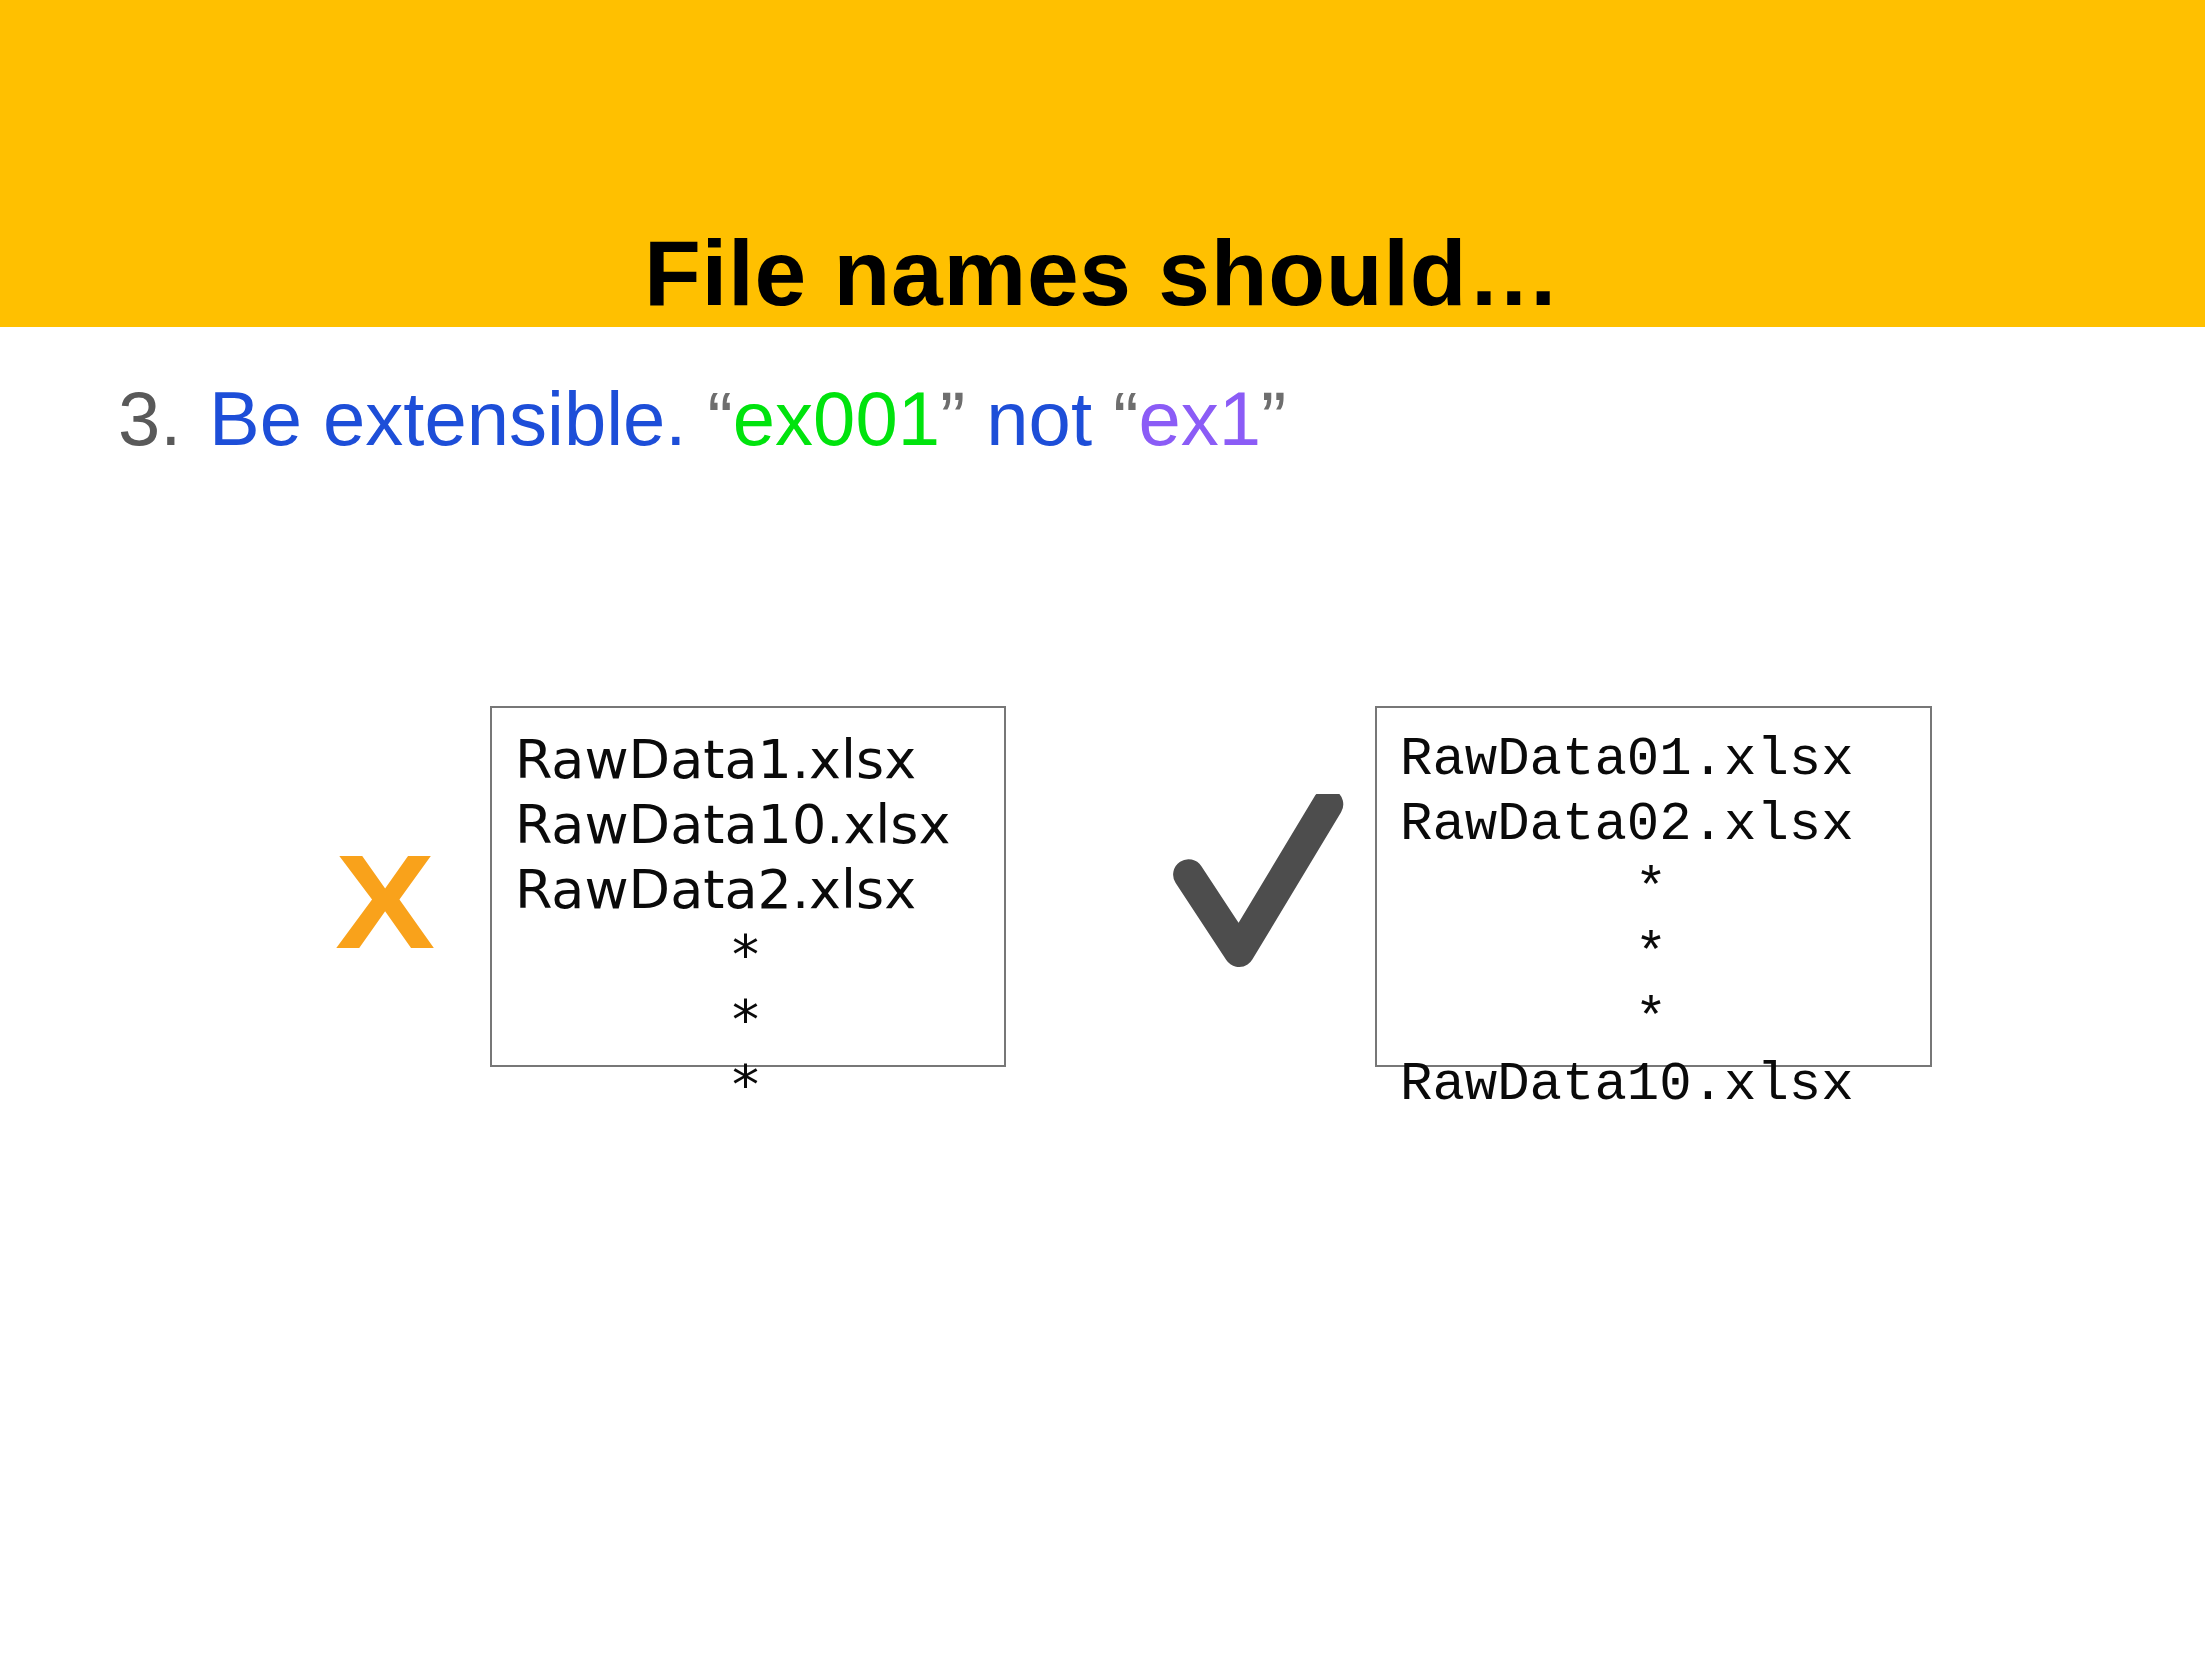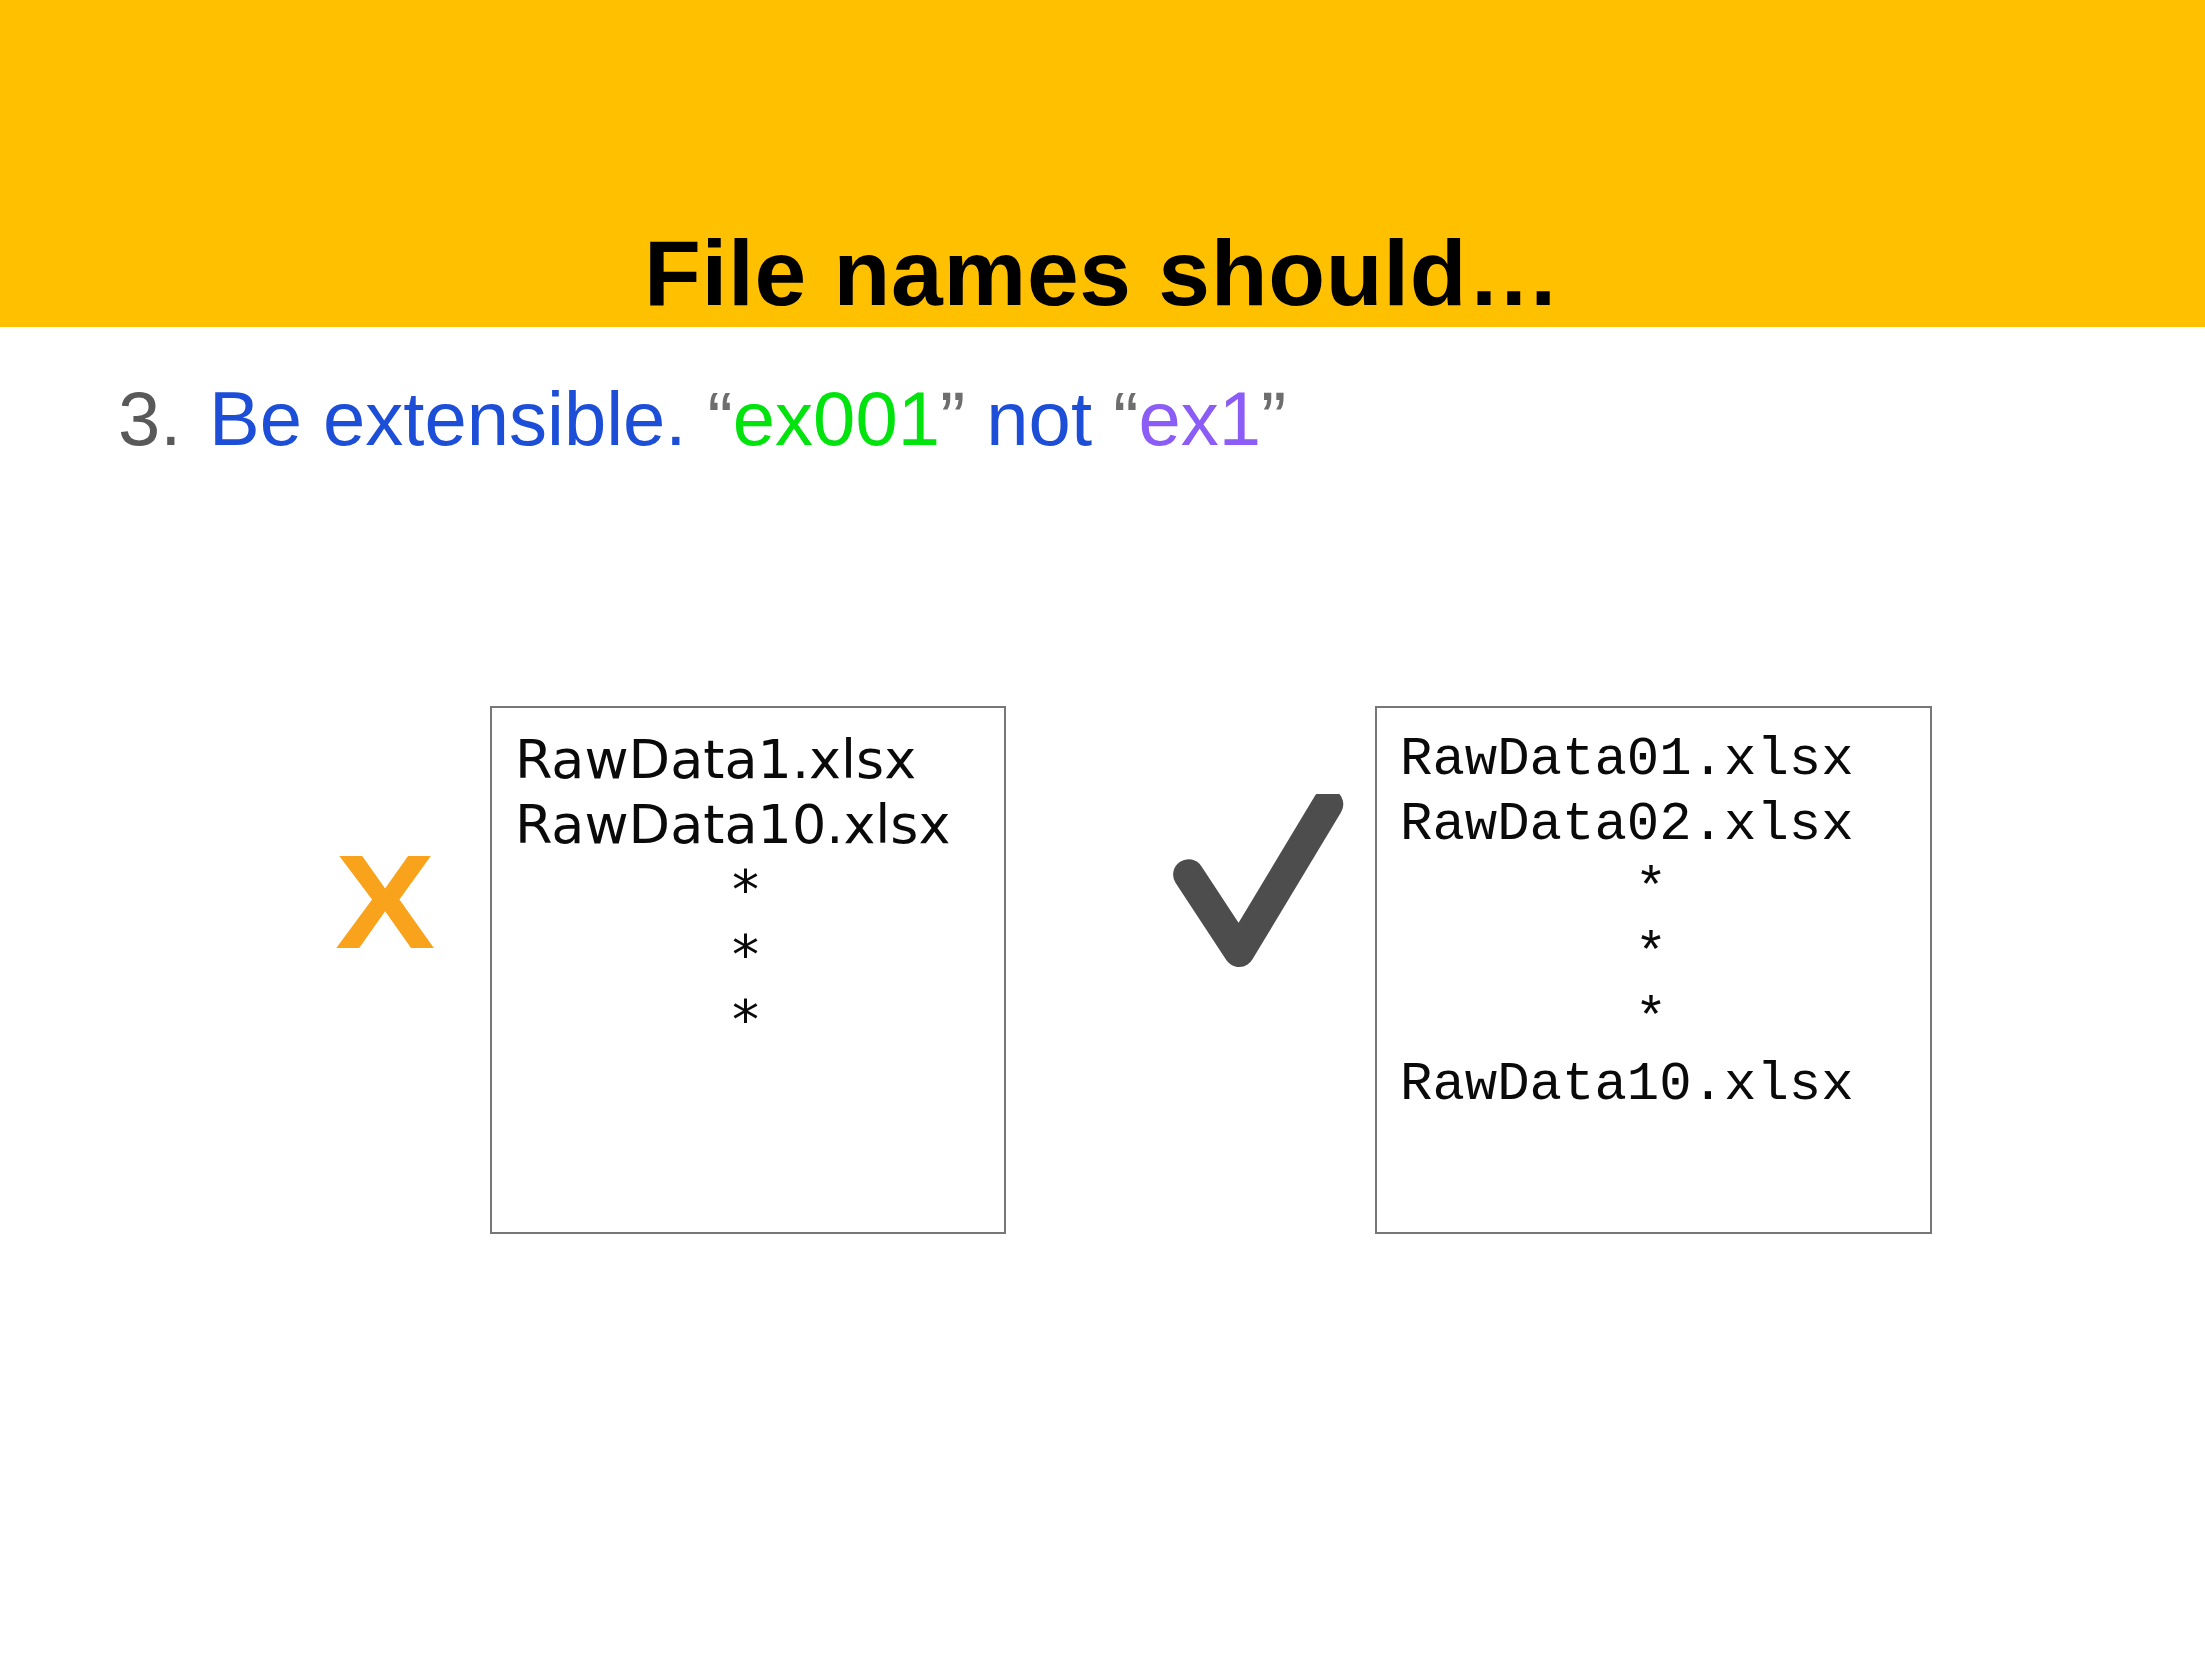--- a/index.html
+++ b/index.html
@@ -48,21 +48,21 @@
   }
   .seg-gray   { color: #1d4ed8; }
   .seg-quote  { color: #6E6E6E; }
   .seg-green  { color: #00E30D; }
   .seg-orange { color: #8b5cf6; }
 
   
   .filebox {
     position: absolute;
     top: 706px;
-    height: 528px;
+    height: 361px;
     box-sizing: border-box;
     border: 2.2px solid #777777;
     background: #ffffff;
     padding: 19px 28px 0 23px;
     font-family: "DejaVu Sans", sans-serif;
     font-size: 54px;
     line-height: 65px;
     color: #0a0a0a;
     z-index: 1;
   }
@@ -107,20 +107,21 @@
 
   <div class="rule-line">
     <span class="num">3.</span><span><span class="seg-gray">Be extensible. </span><span class="seg-quote">“</span><span class="seg-green">ex001</span><span class="seg-quote">”</span><span class="seg-gray"> not </span><span class="seg-quote">“</span><span class="seg-orange">ex1</span><span class="seg-quote">”</span></span>
   </div>
 
   <div class="x-mark">X</div>
 
   <div class="filebox bad">
     <div class="file-row">RawData1.xlsx</div>
     <div class="file-row">RawData10.xlsx</div>
+    <div class="file-row">RawData2.xlsx</div>
     <div class="file-row star">*</div>
     <div class="file-row star">*</div>
     <div class="file-row star">*</div>
   </div>
 
   <svg class="check-mark" viewBox="0 0 240 240" xmlns="http://www.w3.org/2000/svg">
     <path d="M 28 110 L 97 215 L 218 14" fill="none" stroke="#4D4D4D" stroke-width="42" stroke-linecap="round" stroke-linejoin="round"></path>
   </svg>
 
   <div class="filebox good">

